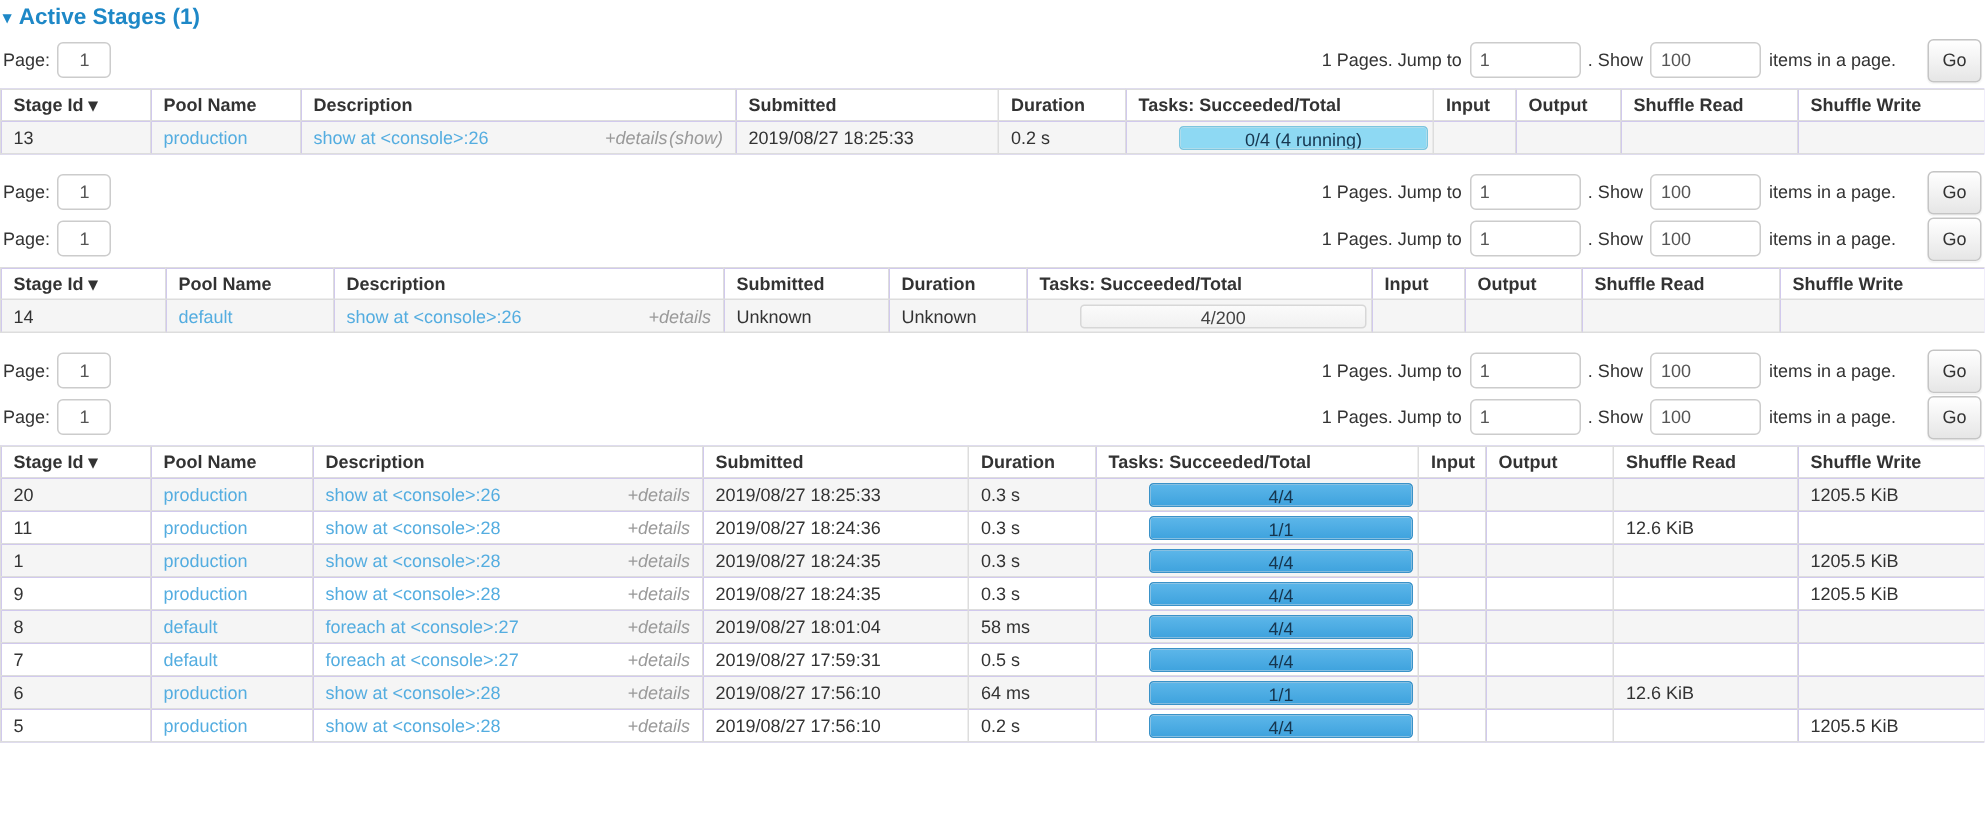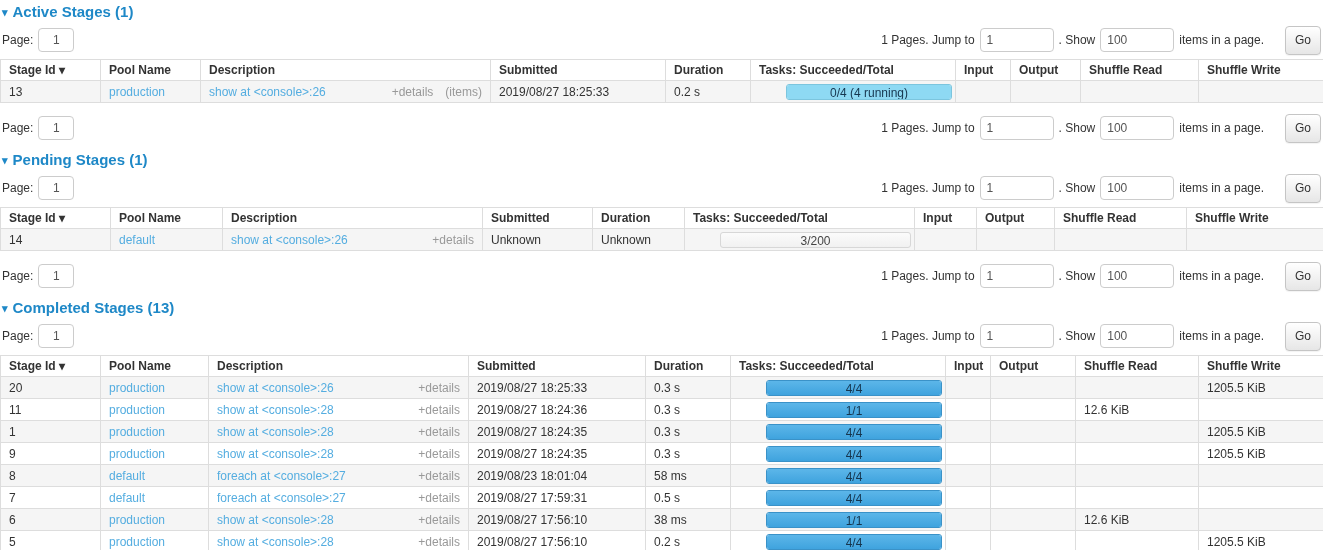--- a/index.html
+++ b/index.html
@@ -46,21 +46,21 @@
     border:1px solid var(--border-gray);padding:2px 8px;height:22px;overflow:hidden;
     white-space:nowrap;text-align:left;vertical-align:middle;
   }
   .stages-table th{font-weight:bold;height:21px;background:#fff;cursor:pointer;}
   .stages-table tbody tr:nth-child(odd){background:var(--stripe);}
   .stages-table tbody tr:nth-child(even){background:#fff;}
 
   .cell-link{color:var(--link-blue);text-decoration:none;cursor:pointer;}
   .det-link{color:#999;text-decoration:none;cursor:pointer;}
   .desc-wrap{display:flex;align-items:center;}
-  .desc-wrap .det-group{margin-left:auto;display:flex;gap:12px;padding-left:10px;}
+  .desc-wrap .det-group{margin-left:auto;display:flex;gap:1px;padding-left:10px;font-style:italic;}
 
   .task-cell{padding:2px 3px !important;}
   .progress{position:relative;height:16px;border:1px solid #d7d7d7;border-radius:3px;
     background:linear-gradient(#fbfbfb,#f1f1f1);overflow:hidden;margin-left:32px;}
   .progress .bar{height:100%;}
   .progress.done{border-color:var(--done-border);}
   .progress.done .bar{background:linear-gradient(var(--done-fill-top),var(--done-fill-bot));}
   .progress.running{border-color:var(--running-border);}
   .progress.running .bar{background:var(--running-fill);}
   .progress .plabel{position:absolute;left:0;right:0;top:0;text-align:center;line-height:16px;
@@ -116,21 +116,21 @@
         </thead>
         <tbody>
           <tr>
             <td>13</td>
             <td><a class="cell-link">production</a></td>
             <td>
               <div class="desc-wrap">
                 <a class="cell-link">show at &lt;console&gt;:26</a>
                 <span class="det-group">
                   <a class="det-link">+details</a>
-                  <a class="det-link">(items)</a>
+                  <a class="det-link">(show)</a>
                 </span>
               </div>
             </td>
             <td>2019/08/27 18:25:33</td>
             <td>0.2 s</td>
             <td class="task-cell">
               <div class="progress running">
                 <div class="bar" style="width: 100%;"></div>
                 <span class="plabel">0/4 (4 running)</span>
               </div>
@@ -151,21 +151,20 @@
       <span>1 Pages. Jump to</span>
       <input class="jump-input" value="1" style="">
       <span>. Show</span>
       <input class="show-input" value="100" style="">
       <span>items in a page.</span>
       <button class="go-btn">Go</button>
     </div>
   </div>
     </div>
     <div class="section">
-      <h4 class="section-title"><span class="arrow">▾</span><span class="title-text">Pending Stages (1)</span></h4>
       <div class="pagerow">
     <div class="pager-left">
       <span>Page:</span>
       <input class="page-input" value="1" style="">
     </div>
     <div class="pager-right">
       <span>1 Pages. Jump to</span>
       <input class="jump-input" value="1" style="">
       <span>. Show</span>
       <input class="show-input" value="100" style="">
@@ -210,21 +209,21 @@
                 <span class="det-group">
                   <a class="det-link">+details</a>
                 </span>
               </div>
             </td>
             <td>Unknown</td>
             <td>Unknown</td>
             <td class="task-cell">
               <div class="progress empty">
                 <div class="bar" style="width: 0%;"></div>
-                <span class="plabel">3/200</span>
+                <span class="plabel">4/200</span>
               </div>
             </td>
             <td></td>
             <td></td>
             <td></td>
             <td></td>
           </tr>
         </tbody>
       </table>
       <div class="pagerow bottom">
@@ -236,21 +235,20 @@
       <span>1 Pages. Jump to</span>
       <input class="jump-input" value="1" style="">
       <span>. Show</span>
       <input class="show-input" value="100" style="">
       <span>items in a page.</span>
       <button class="go-btn">Go</button>
     </div>
   </div>
     </div>
     <div class="section">
-      <h4 class="section-title"><span class="arrow">▾</span><span class="title-text">Completed Stages (13)</span></h4>
       <div class="pagerow">
     <div class="pager-left">
       <span>Page:</span>
       <input class="page-input" value="1" style="">
     </div>
     <div class="pager-right">
       <span>1 Pages. Jump to</span>
       <input class="jump-input" value="1" style="">
       <span>. Show</span>
       <input class="show-input" value="100" style="">
@@ -386,21 +384,21 @@
             <td>8</td>
             <td><a class="cell-link">default</a></td>
             <td>
               <div class="desc-wrap">
                 <a class="cell-link">foreach at &lt;console&gt;:27</a>
                 <span class="det-group">
                   <a class="det-link">+details</a>
                 </span>
               </div>
             </td>
-            <td>2019/08/23 18:01:04</td>
+            <td>2019/08/27 18:01:04</td>
             <td>58 ms</td>
             <td class="task-cell">
               <div class="progress done">
                 <div class="bar" style="width: 100%;"></div>
                 <span class="plabel">4/4</span>
               </div>
             </td>
             <td></td>
             <td></td>
             <td></td>
@@ -435,21 +433,21 @@
             <td><a class="cell-link">production</a></td>
             <td>
               <div class="desc-wrap">
                 <a class="cell-link">show at &lt;console&gt;:28</a>
                 <span class="det-group">
                   <a class="det-link">+details</a>
                 </span>
               </div>
             </td>
             <td>2019/08/27 17:56:10</td>
-            <td>38 ms</td>
+            <td>64 ms</td>
             <td class="task-cell">
               <div class="progress done">
                 <div class="bar" style="width: 100%;"></div>
                 <span class="plabel">1/1</span>
               </div>
             </td>
             <td></td>
             <td></td>
             <td>12.6 KiB</td>
             <td></td>

